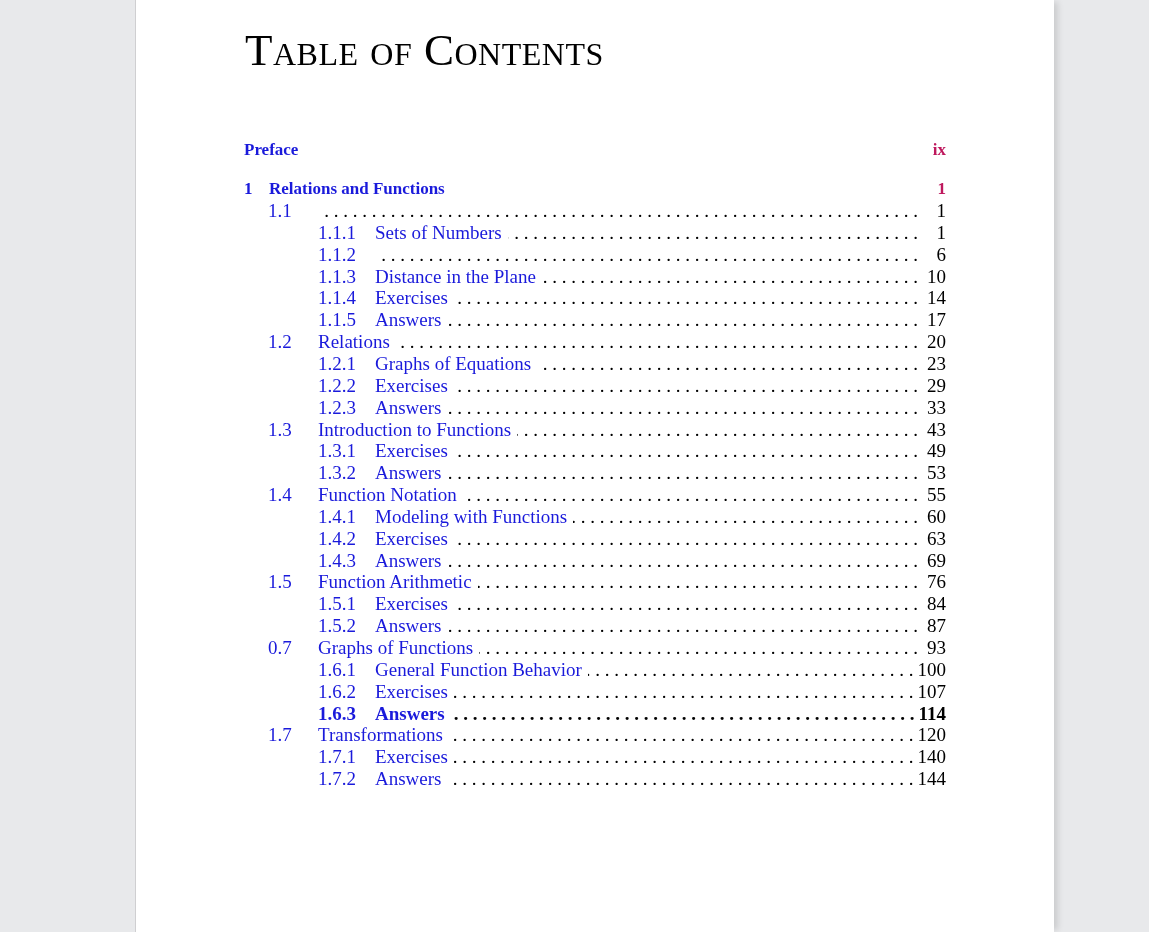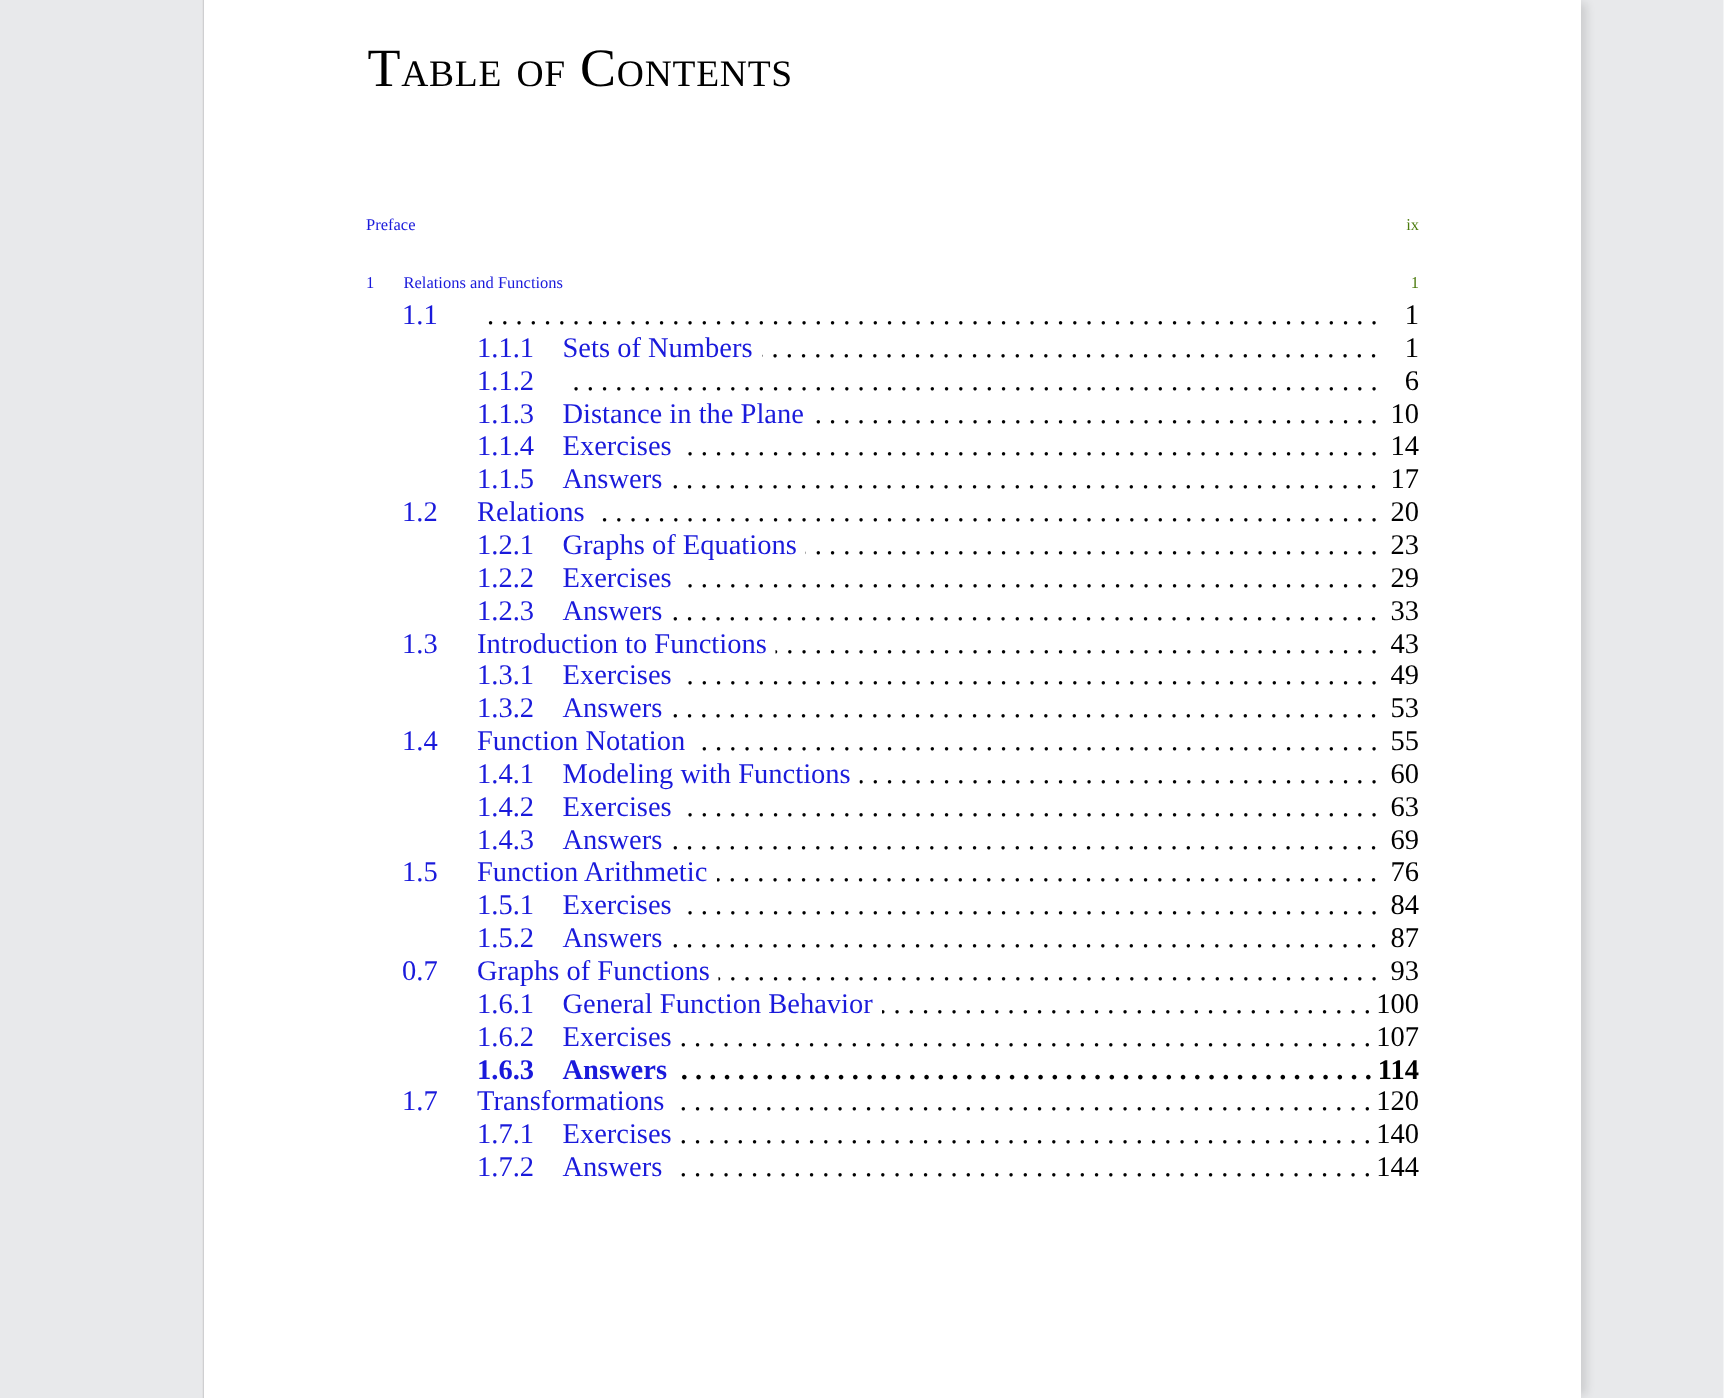--- a/index.html
+++ b/index.html
@@ -11,42 +11,42 @@
   }
   .page {
     position: absolute; left: 135px; top: 0; width: 918px; height: 932px;
     background: #ffffff;
     border-left: 1px solid #cfcfd1;
     box-shadow: 6px 0 6px -2px rgba(0,0,0,0.12);
   }
   .title {
     position: absolute; left: 109px; top: 24px;
     font-family: "Liberation Serif", "DejaVu Serif", serif;
-    font-size: 36px; color: #000; letter-spacing: 0.5px;
+    font-size: 45px; color: #000; letter-spacing: 0.5px;
     font-variant: small-caps; font-weight: normal;
     margin: 0;
   }
   .toc { position: absolute; left: 108px; top: 0; width: 702px; }
   .row {
     position: absolute; left: 0; width: 702px; height: 22px;
     font-family: "Liberation Serif", "DejaVu Serif", serif;
     font-size: 19px; line-height: 22px;
     color: #1a1adb;
     display: flex; align-items: baseline;
   }
   .row .num { flex: 0 0 auto; }
   .row .lbl { flex: 0 0 auto; white-space: nowrap; }
   .row .dots {
     flex: 1 1 auto; overflow: hidden; white-space: nowrap;
     color: #000; letter-spacing: 0; margin: 0 4px 0 6px;
     direction: rtl; text-align: left;
   }
   .row .pg { flex: 0 0 auto; color: #000; text-align: right; min-width: 24px; }
-  .row.chapter { font-weight: normal; font-size: 11px; color: #1a1adb; }
-  .row.chapter .pg { color: #4d7c0f; }
+  .row.chapter { font-weight: bold; font-size: 17px; color: #1a1adb; }
+  .row.chapter .pg { color: #be185d; }
   .row.lvl0 .num { width: 25px; }
   .row.lvl1 { left: 24px; width: 678px; }
   .row.lvl1 .num { width: 50px; }
   .row.lvl2 { left: 74px; width: 628px; }
   .row.lvl2 .num { width: 57px; }
   .spacer { flex: 1 1 auto; }
 </style>
 </head>
 <body>
 

